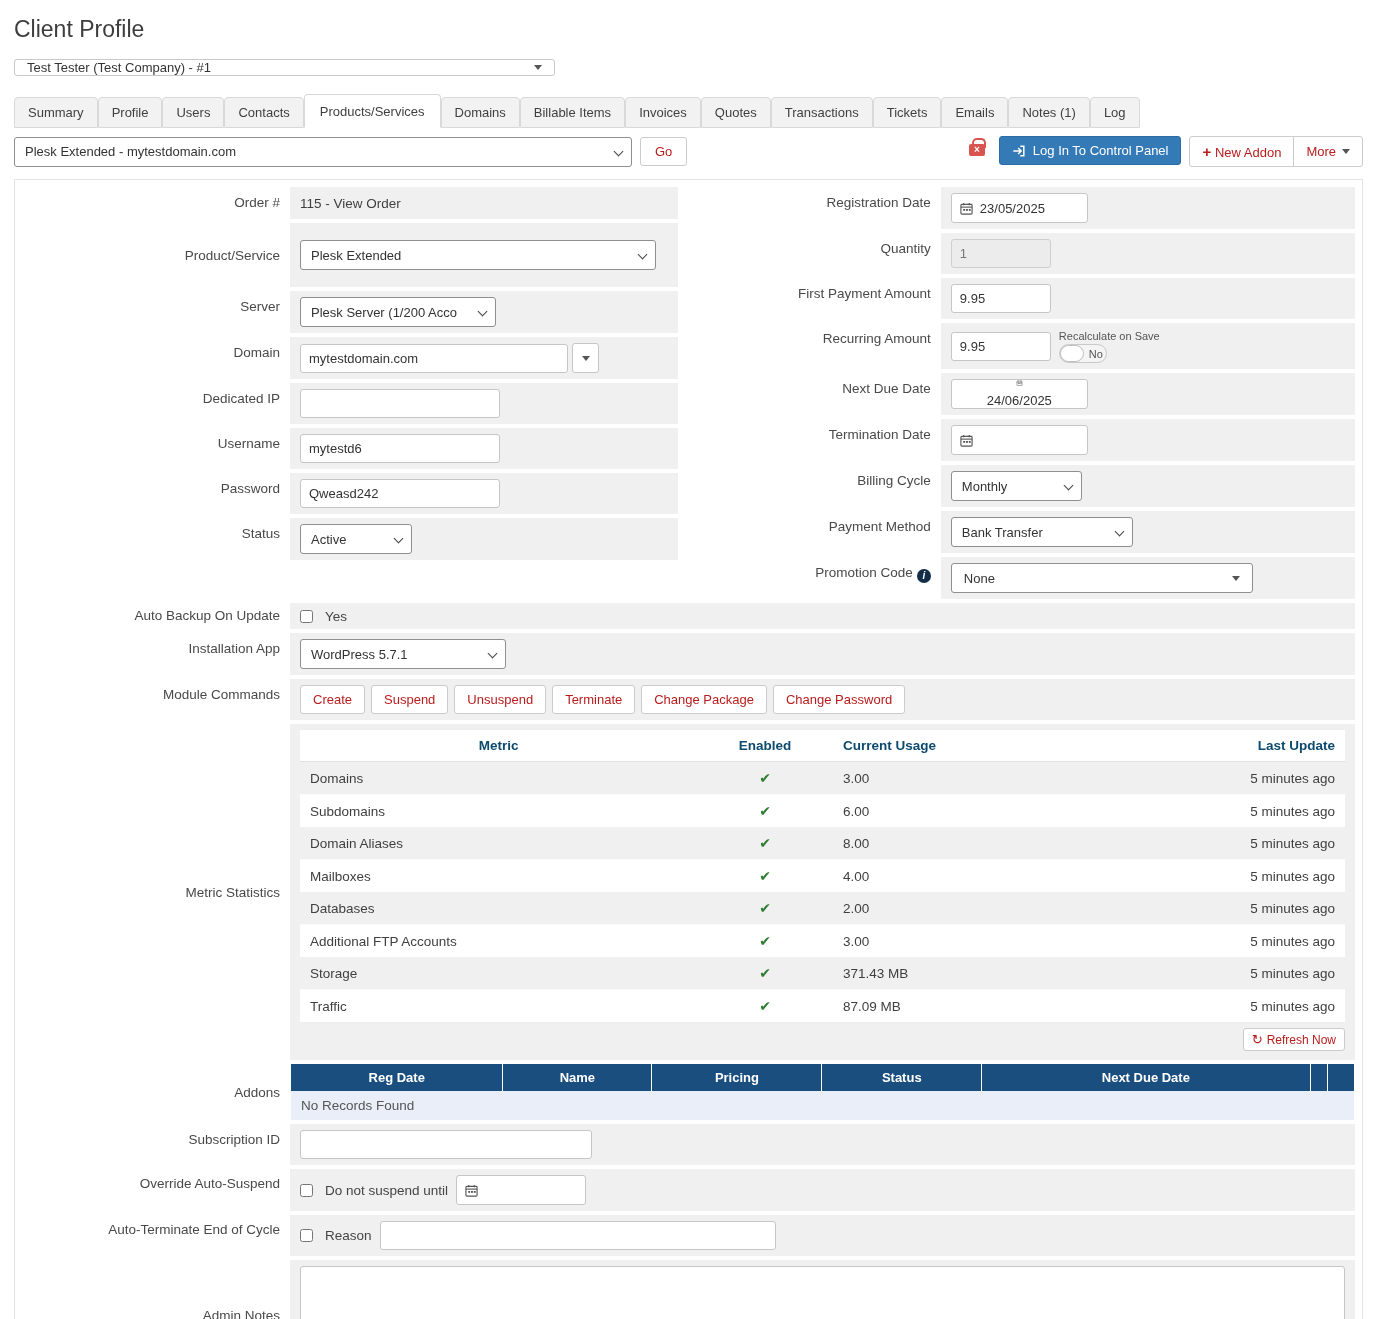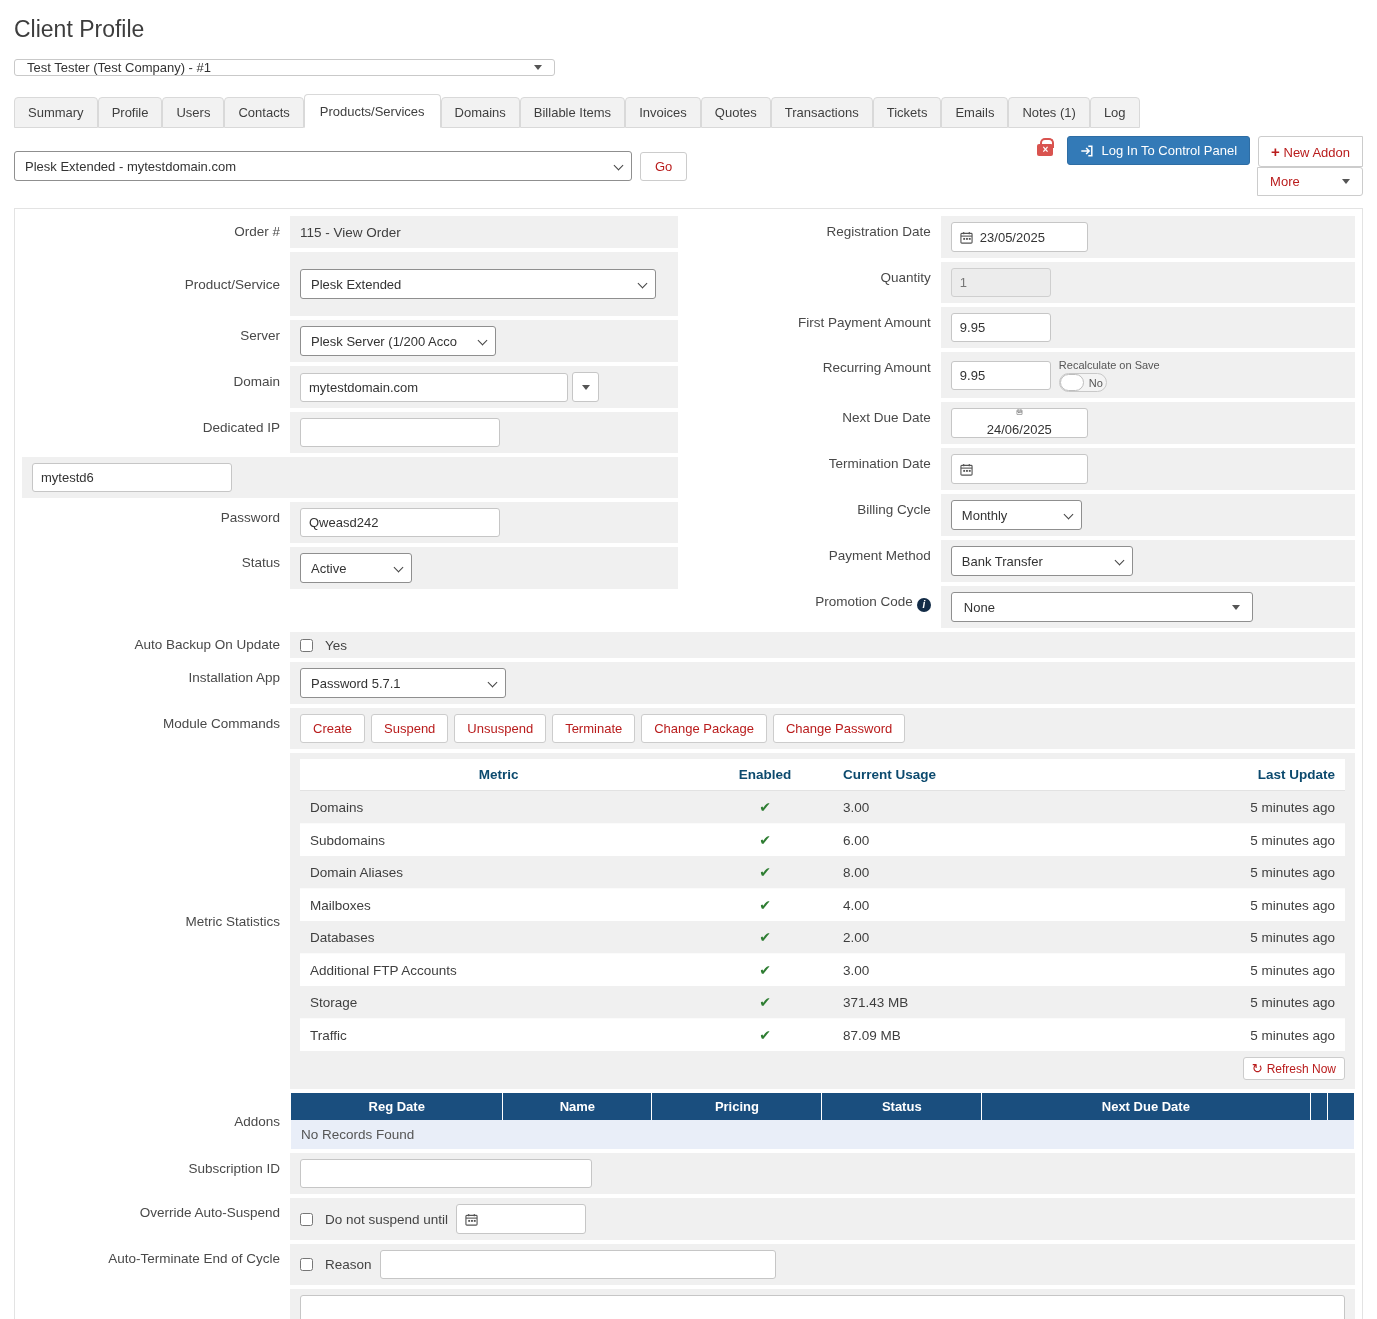--- a/index.html
+++ b/index.html
@@ -15,21 +15,21 @@
 
   
   .tabbar { display:flex; align-items:flex-end; margin:0 0 8px 0; }
   .tab { background:#f2f2f2; border:1px solid #d9d9d9; border-radius:4px 4px 0 0; padding:7px 13px; font-size:13px; color:#3f3f3f; cursor:pointer; }
   .tab.active { background:#fff; border-bottom-color:#fff; padding:9px 15px 8px 15px; }
 
   
   .toolbar { display:flex; align-items:center; margin-bottom:12px; }
   .btn { background:#fff; border:1px solid #ccc; border-radius:3px; padding:6px 12px; font-size:13px; color:#b91c1c; cursor:pointer; font-family:inherit; }
   .btn-primary { background:#337ab7; border-color:#2e6da4; color:#fff; display:flex; align-items:center; gap:7px; }
-  .btn-group { display:flex;flex-direction:column; }
+  .btn-group { display:flex; }
   .btn-group .btn { border-radius:0; margin-left:-1px; }
   .btn-group .btn:first-child { border-radius:3px 0 0 3px; margin-left:0; }
   .btn-group .btn:last-child { border-radius:0 3px 3px 0; display:flex; align-items:center; gap:6px; }
   .lock-icon { position:relative; width:16px; height:12px; background:#d9534f; border-radius:2px; margin:8px 14px 0 0; }
   .lock-icon:before { content:""; position:absolute; top:-6px; left:3px; width:10px; height:8px; border:2.5px solid #d9534f; border-bottom:none; border-radius:5px 5px 0 0; }
   .lock-icon:after { content:"\00d7"; position:absolute; left:0; right:0; top:0; text-align:center; color:#fff; font-size:10px; font-weight:bold; line-height:12px; }
 
   
   .panel { border:1px solid #e3e3e3; padding:7px; }
   .cols { display:flex; gap:5px; }
@@ -174,20 +174,21 @@
             </span>
         </div>
       </div>
       <div class="frow">
         <div class="lbl">Dedicated IP</div>
         <div class="cell">
             <input class="inp" style="width: 200px;" value="">
           </div>
       </div>
       <div class="frow">
+        <div class="lbl">Username</div>
         <div class="cell">
             <input class="inp" style="width: 200px;" value="mytestd6">
           </div>
       </div>
       <div class="frow">
         <div class="lbl">Password</div>
         <div class="cell">
             <input class="inp" style="width: 200px;" value="Qweasd242">
           </div>
       </div>
@@ -313,21 +314,21 @@
     <div class="lbl" style="padding-top:5px;">Auto Backup On Update</div>
     <div class="cell" style="min-height:26px; padding:4px 10px;">
       <input type="checkbox" class="chk" style="">
       <span>Yes</span>
     </div>
   </div>
   <div class="frow">
     <div class="lbl">Installation App</div>
     <div class="cell">
       <div class="sel" style="width:206px;">
-          <span>Password 5.7.1</span>
+          <span>WordPress 5.7.1</span>
           <span class="chev"></span>
         </div>
     </div>
   </div>
   <div class="frow">
     <div class="lbl">Module Commands</div>
     <div class="cell">
       <div class="cmdrow">
           <button class="btn">Create</button>
           <button class="btn">Suspend</button>

